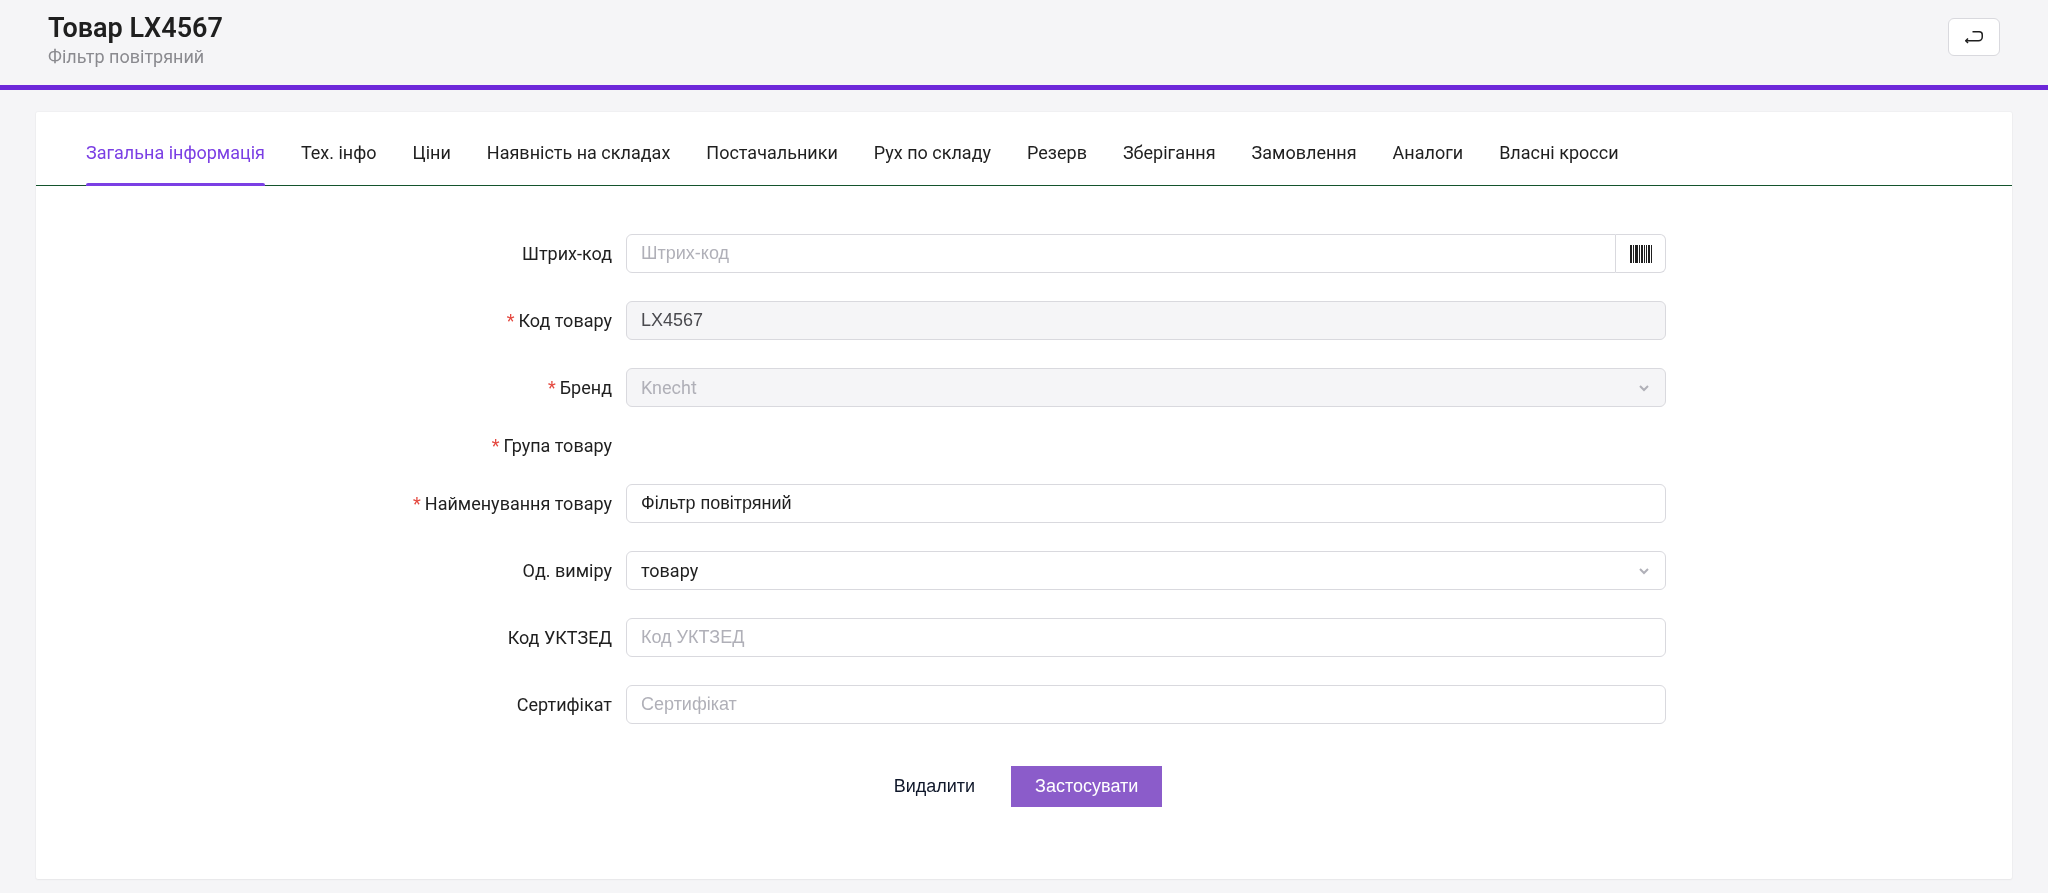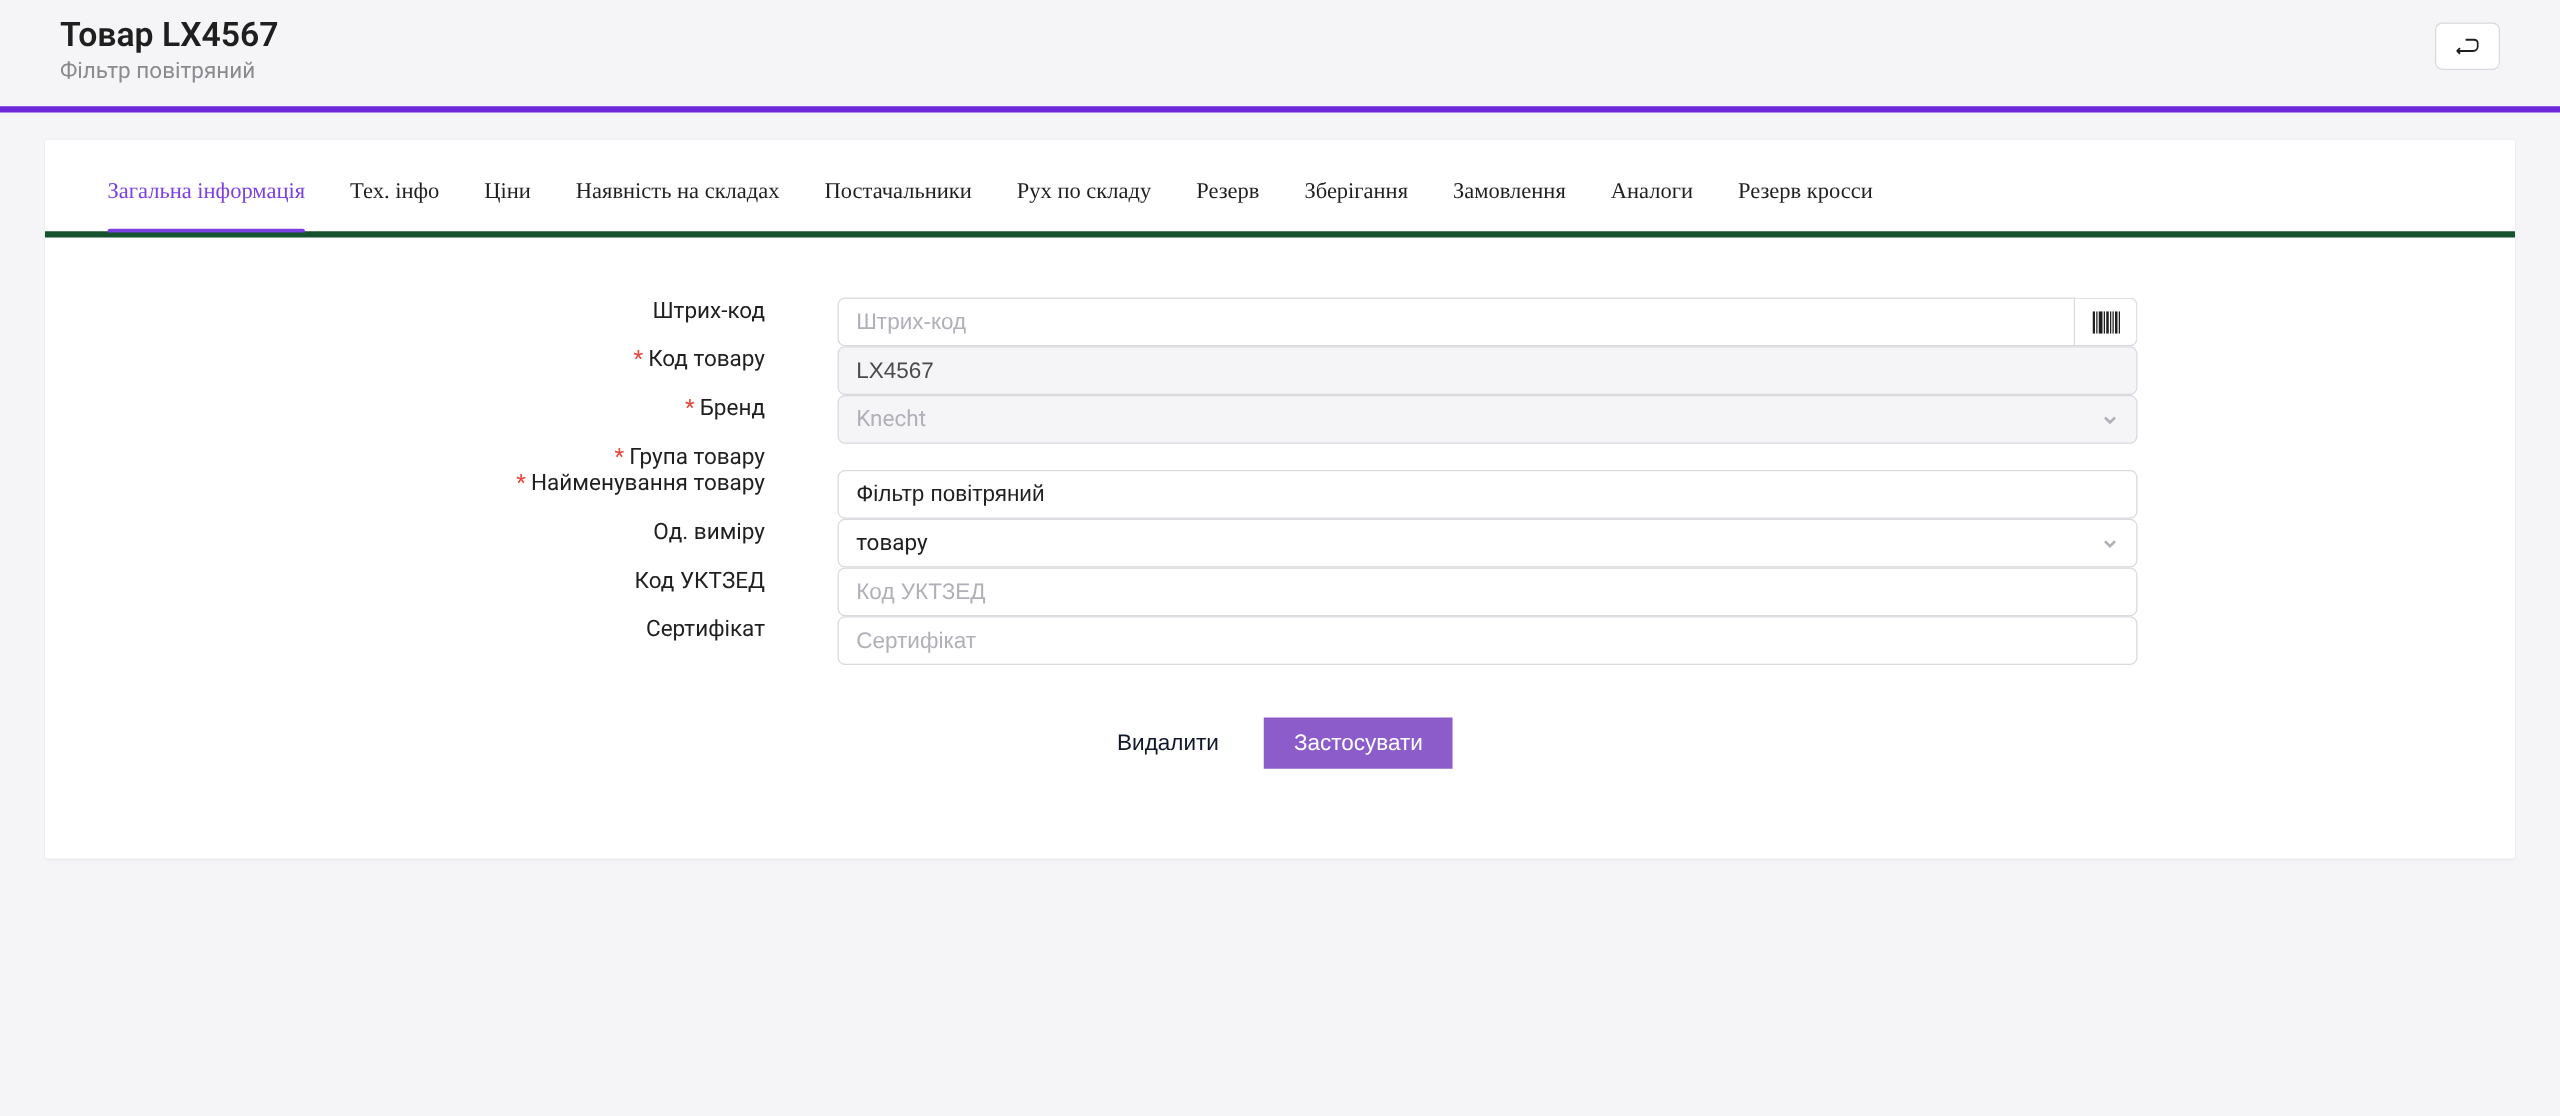--- a/index.html
+++ b/index.html
@@ -50,23 +50,22 @@
   }
   .card {
     margin: 22px 36px 28px 36px;
     background: #fff;
     border-radius: 2px;
     box-shadow: 0 1px 2px rgba(0,0,0,0.04), 0 0 0 1px rgba(0,0,0,0.02);
     padding: 0 0 72px 0;
   }
   .tabs {
     display: flex;
-    border-bottom: 5px solid #14532d;
+    border-bottom: 1px solid #14532d;
     padding: 0 32px;
-    font-family: Liberation Serif, serif;
   }
   .tab {
     padding: 30px 18px 22px 18px;
     font-size: 18px;
     color: #1f1f1f;
     cursor: pointer;
     position: relative;
   }
   .tab.active {
     color: #7b3fe4;
@@ -79,22 +78,22 @@
     bottom: -1px;
     height: 3px;
     background: #7b3fe4;
     border-radius: 2px 2px 0 0;
   }
   .form {
     margin-top: 48px;
   }
   .form-row {
     display: flex;
-    align-items: flex-start;
-    gap: 44px;
+    align-items: center;
+    margin-bottom: 28px;
   }
   .form-label {
     width: 590px;
     text-align: right;
     padding-right: 14px;
     font-size: 18px;
     color: #1f1f1f;
   }
   .required-mark {
     color: #e4483f;
@@ -203,21 +202,21 @@
     <div class="tab active">Загальна інформація</div>
     <div class="tab">Тех. інфо</div>
     <div class="tab">Ціни</div>
     <div class="tab">Наявність на складах</div>
     <div class="tab">Постачальники</div>
     <div class="tab">Рух по складу</div>
     <div class="tab">Резерв</div>
     <div class="tab">Зберігання</div>
     <div class="tab">Замовлення</div>
     <div class="tab">Аналоги</div>
-    <div class="tab">Резерв кросси</div>
+    <div class="tab">Власні кросси</div>
   </div>
 
   <div class="form">
 
     <div class="form-row">
       <div class="form-label">Штрих-код</div>
       <div class="form-control-wrap">
         <input class="input with-addon" placeholder="Штрих-код" style="">
         <div class="barcode-addon">
           <svg class="barcode-icon" viewBox="0 0 22 18">

